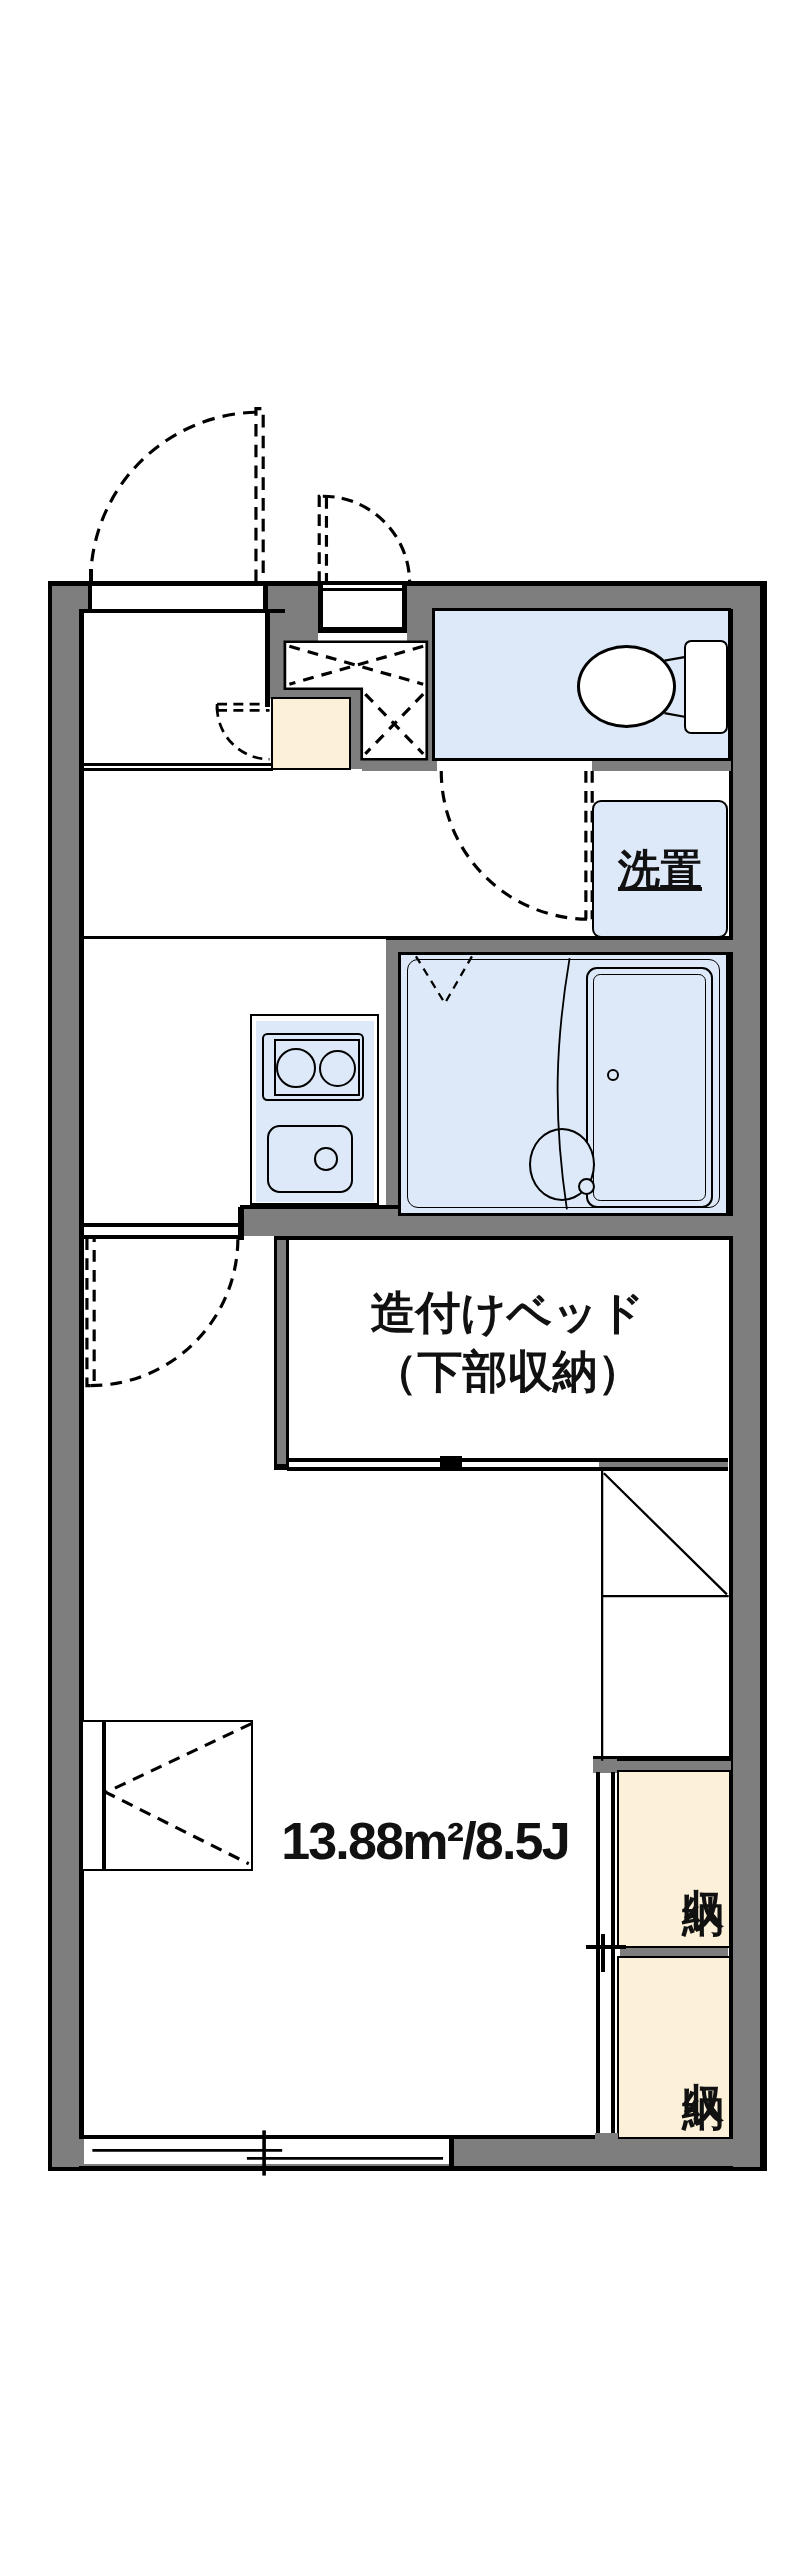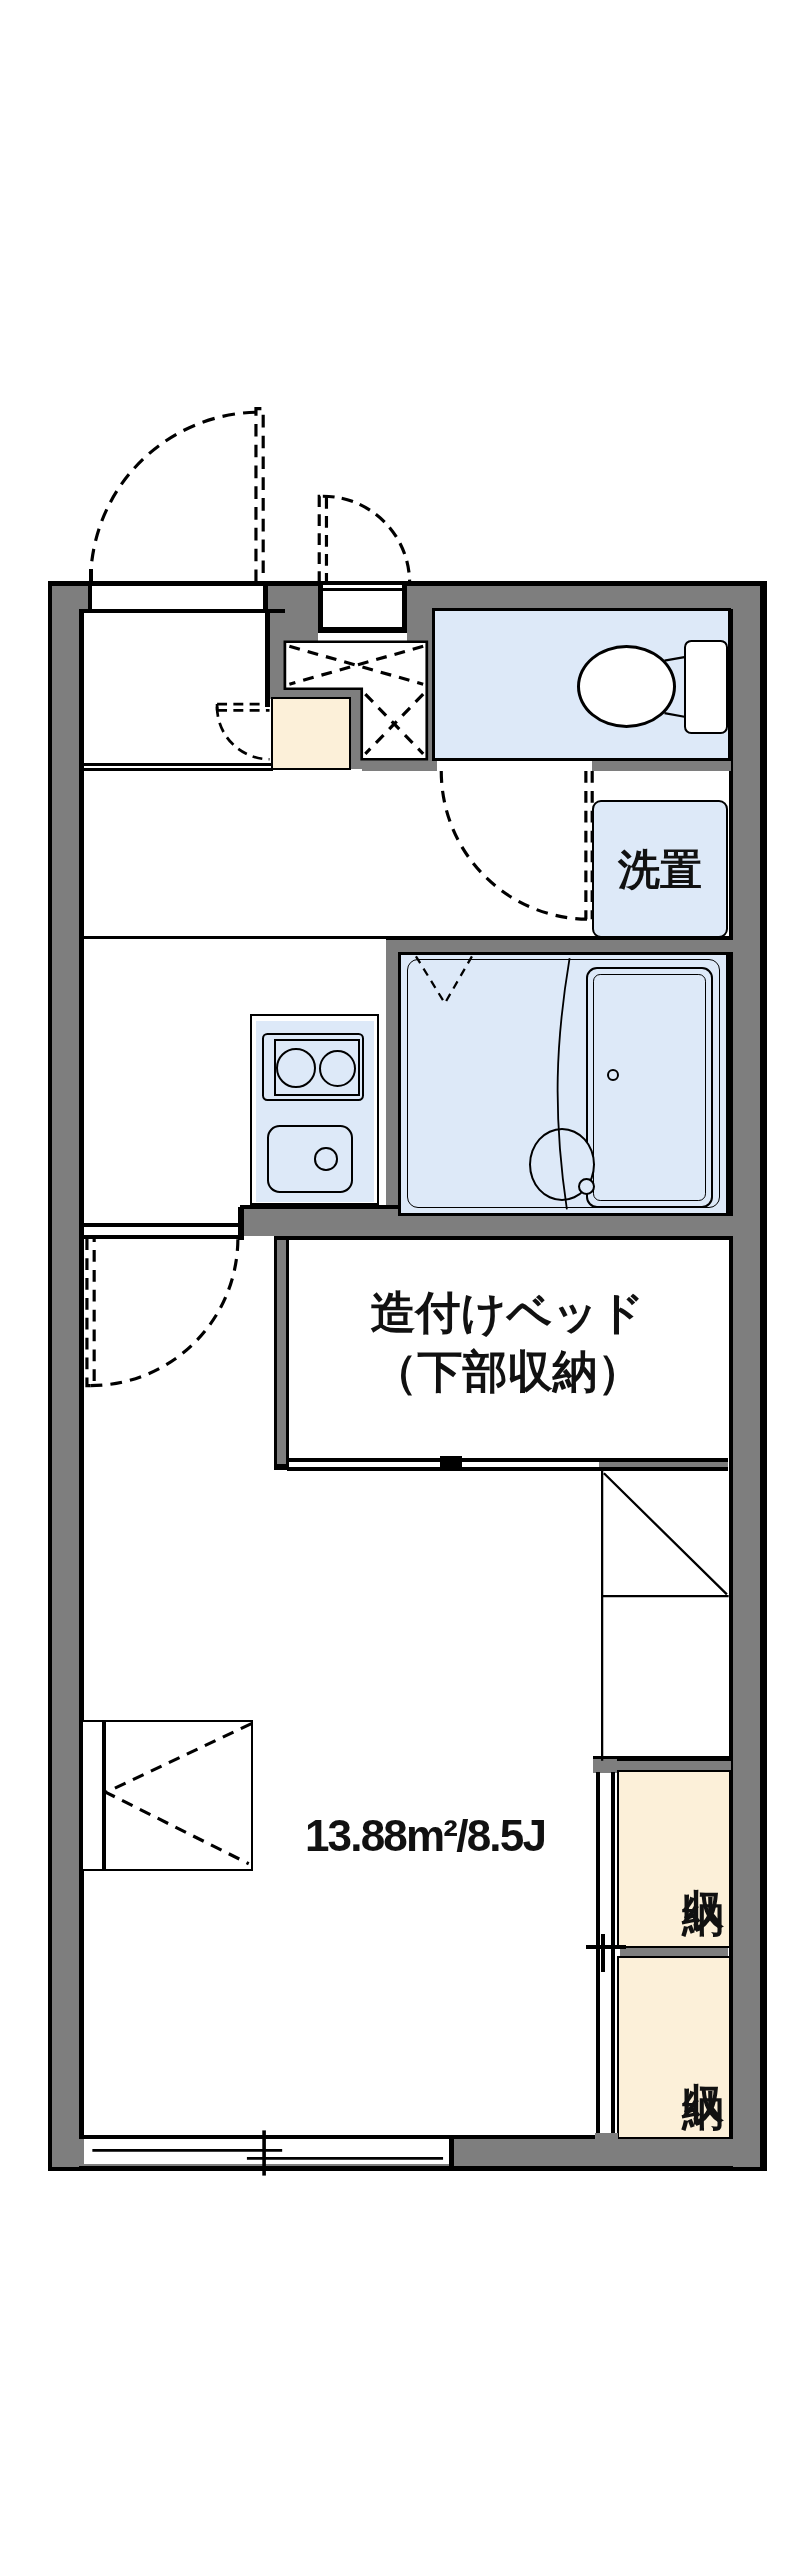--- a/index.html
+++ b/index.html
@@ -54,21 +54,21 @@
   <div class="abs" style="left:271px;top:697px;width:80px;height:73px;background:#fcf0d9;border:2.7px solid #000;box-sizing:border-box;"></div>
 
   <div class="abs" style="left:432px;top:608px;width:299px;height:153px;background:#dde9f8;border:3.6px solid #000;box-sizing:border-box;"></div>
   <div class="abs" style="left:684px;top:640px;width:44px;height:94px;background:#fff;border:2.7px solid #000;border-radius:7.2px;box-sizing:border-box;"></div>
   <div class="abs" style="left:577px;top:645px;width:99px;height:83px;background:#fff;border:3.6px solid #000;border-radius:50%;box-sizing:border-box;"></div>
 
   <div class="white" style="left:437px;top:761px;width:155px;height:10px;"></div>
   <div class="wall" style="left:592px;top:761px;width:139px;height:10px;"></div>
 
   <div class="abs" style="left:592px;top:800px;width:136px;height:138px;background:#dde9f8;border:2.7px solid #000;border-radius:9px;box-sizing:border-box;"></div>
-  <div class="label" style="left:592px;top:842px;width:136px;font-size:42px;font-weight:bold;">洗置</div>
+  <div class="label" style="left:592px;top:842px;width:136px;font-size:42px;font-weight:bold;text-decoration:underline;">洗置</div>
 
   <div class="blk" style="left:386px;top:936px;width:347px;height:3.6px;"></div>
   <div class="wall" style="left:386px;top:940px;width:347px;height:11.8px;"></div>
   <div class="wall" style="left:386px;top:952px;width:11.8px;height:285px;"></div>
   <div class="blk" style="left:84px;top:936px;width:307px;height:2.7px;"></div>
 
   <div class="abs" style="left:398px;top:952px;width:331px;height:264px;background:#dde9f8;border:3.6px solid #000;box-sizing:border-box;"></div>
   <div class="abs" style="left:407px;top:959px;width:313px;height:249px;border:1.8px solid #000;border-radius:11px;box-sizing:border-box;"></div>
   <div class="abs" style="left:586px;top:967px;width:127px;height:241px;border:2.7px solid #000;border-radius:11px;box-sizing:border-box;"></div>
   <div class="abs" style="left:593px;top:974px;width:113px;height:227px;border:1.8px solid #000;border-radius:7.2px;box-sizing:border-box;"></div>
@@ -111,21 +111,21 @@
   <div class="wall" style="left:620px;top:1948px;width:108px;height:8.1px;"></div>
   <div class="abs" style="left:617px;top:1956px;width:114px;height:183px;background:#fcf0d9;border:2.7px solid #000;box-sizing:border-box;"></div>
   <div class="label" style="left:617px;top:1988px;width:114px;font-size:42px;font-weight:bold;writing-mode:vertical-rl;text-orientation:upright;height:136px;letter-spacing:7.2px;">収納</div>
 
   <div class="blk" style="left:596px;top:1772px;width:3.6px;height:362px;"></div>
   <div class="blk" style="left:611px;top:1772px;width:3.6px;height:362px;"></div>
   <div class="blk" style="left:586px;top:1945px;width:40px;height:3.6px;"></div>
   <div class="blk" style="left:601px;top:1934px;width:3.6px;height:38px;"></div>
   <div class="wall" style="left:595px;top:2133px;width:22.6px;height:6.3px;"></div>
 
-  <div class="label" style="left:226px;top:1811px;width:398px;font-size:44px;font-weight:bold;letter-spacing:-1.8px;">13.88m²/8.5J</div>
+  <div class="label" style="left:226px;top:1811px;width:398px;font-size:52px;font-weight:bold;letter-spacing:-1.8px;">13.88m²/8.5J</div>
 
   <div class="abs" style="left:83px;top:1720px;width:170px;height:151px;background:#fff;border:2.7px solid #000;border-left:none;box-sizing:border-box;"></div>
   <div class="blk" style="left:102px;top:1720px;width:3.6px;height:151px;"></div>
 
   <div class="white" style="left:84px;top:2139px;width:368px;height:25px;"></div>
   <div class="blk" style="left:449px;top:2135px;width:4.5px;height:36px;"></div>
 
   <svg width="812" height="2576" viewBox="0 0 898 2850">
     <g fill="none" stroke="#000">
 

